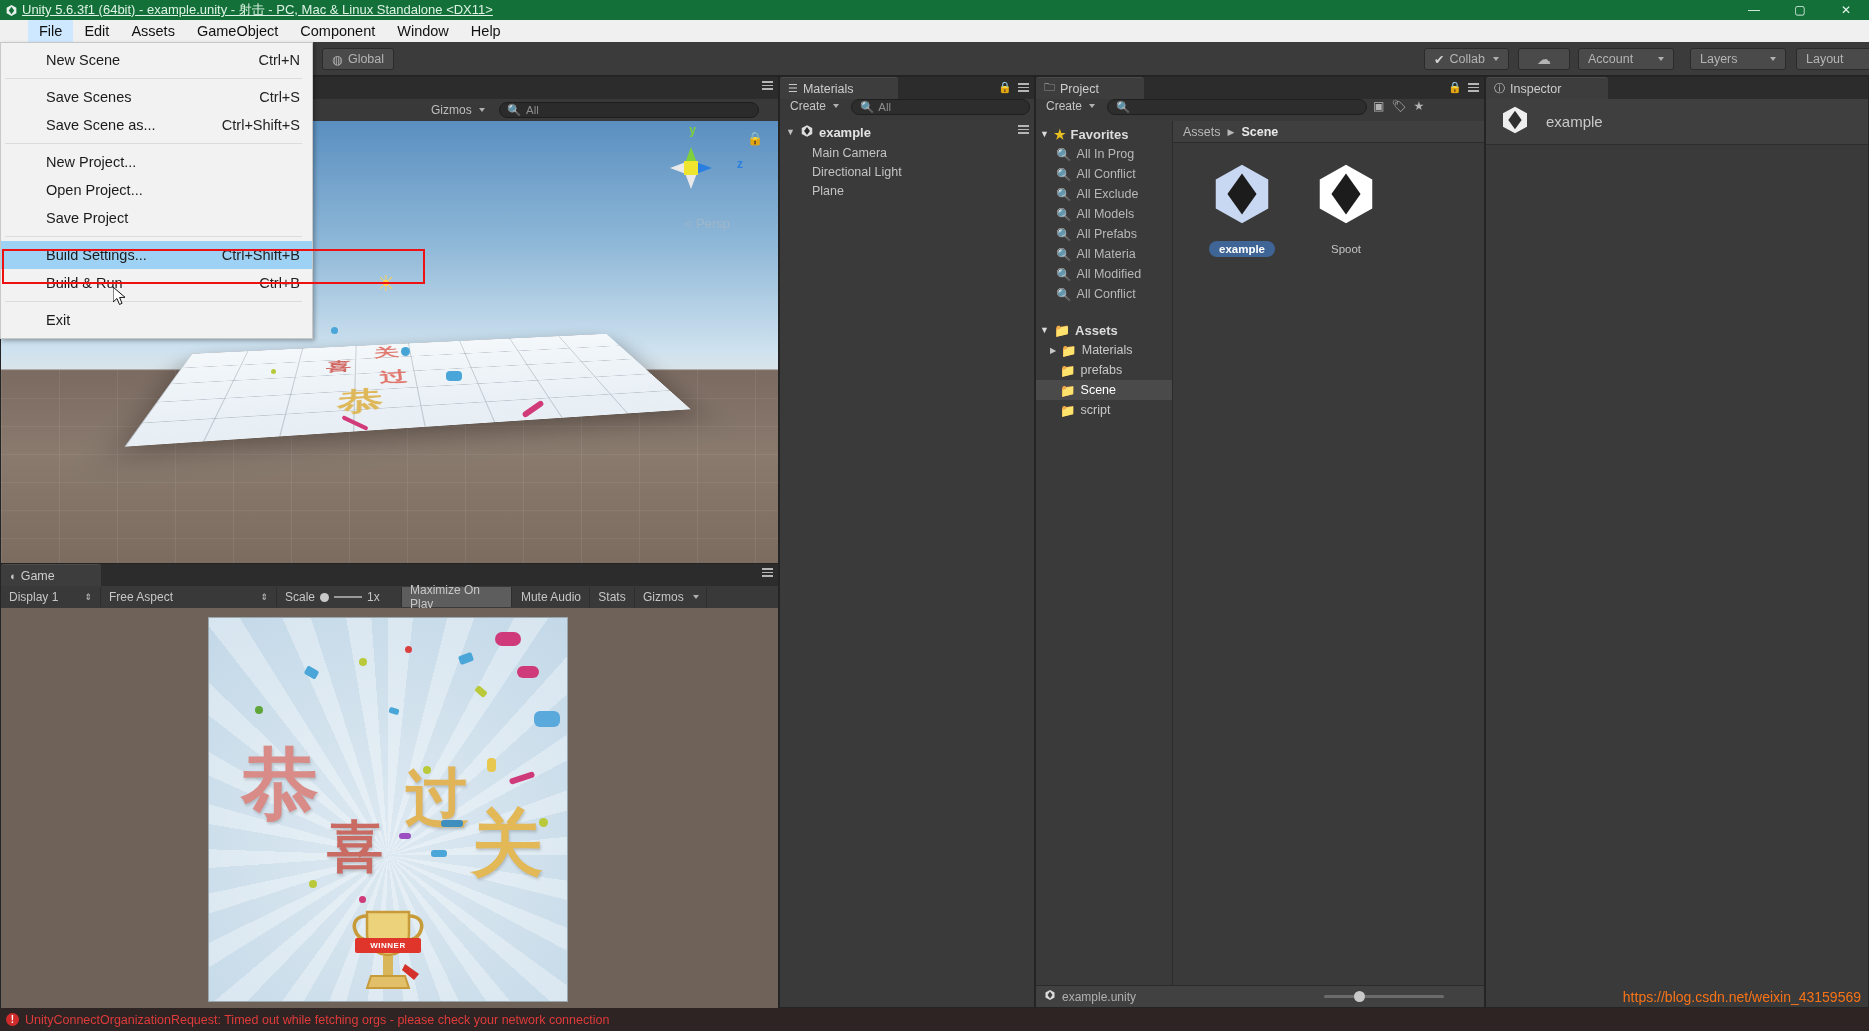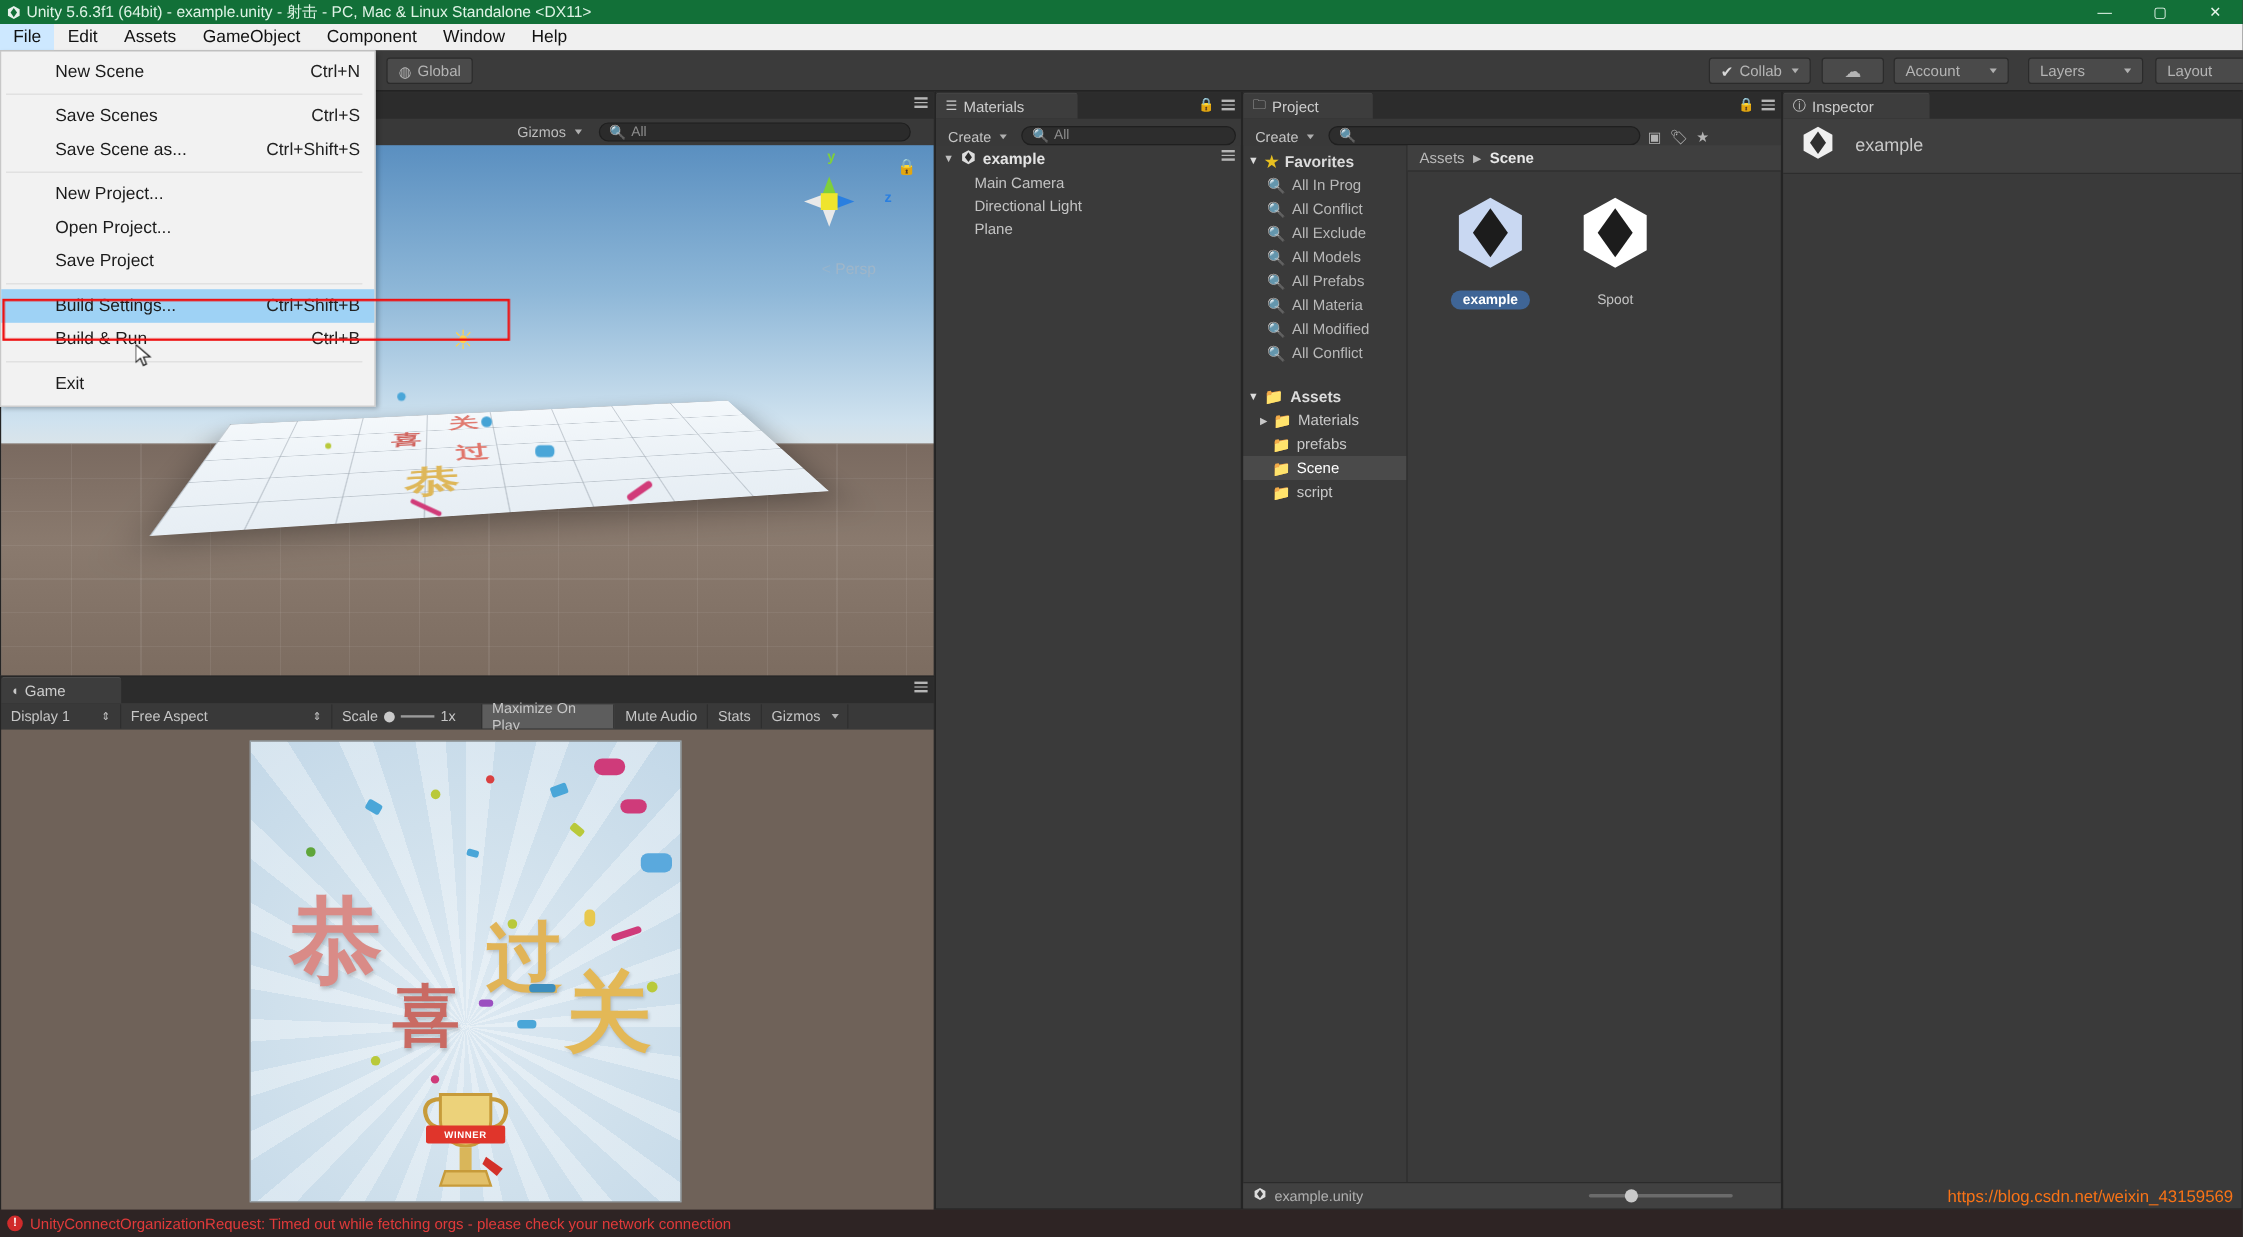--- a/index.html
+++ b/index.html
@@ -5,29 +5,29 @@
   * { box-sizing: border-box; margin:0; padding:0; }
   html,body { width:1869px; height:1031px; overflow:hidden; background:#3c3c3c;
     font-family:"Liberation Sans", sans-serif; }
   #app { position:relative; width:1869px; height:1031px; }
 
   
   .titlebar { position:absolute; left:0; top:0; width:1869px; height:20px;
     background:#127038; color:#dff3e6; font-size:13px; display:flex; align-items:center; }
   .titlebar .tb-icon { width:22px; display:flex; justify-content:center; align-items:center;
     font-size:12px; color:#fff; }
-  .titlebar .tb-title { flex:1; white-space:nowrap; overflow:hidden; }
+  .titlebar .tb-title { flex:1; white-space:nowrap; overflow:hidden;text-decoration:underline; }
   .tb-buttons { display:flex; height:20px; }
   .tb-btn { width:46px; height:20px; display:flex; align-items:center; justify-content:center;
     color:#e7f6ec; font-size:12px; }
   .tb-btn.close { }
 
   
   .menubar { position:absolute; left:0; top:20px; width:1869px; height:22px;
-    background:#f0f0f0; display:flex; align-items:stretch; font-size:14.5px; color:#111; }
+    background:#f0f0f0; display:flex; align-items:stretch; font-size:14.5px; color:#111;padding-left:28px; }
   .menubar .mi { padding:0 11px; display:flex; align-items:center; cursor:default; }
   .menubar .mi.active { background:#cde8ff; }
 
   
   .dropdown { position:absolute; left:0px; top:42px; width:313px; background:#f2f2f2;
     border:1px solid #c8c8c8; box-shadow:2px 2px 4px rgba(0,0,0,.28); z-index:40;
     padding:3px 0 4px 0; font-size:14.5px; color:#1b1b1b; }
   .dd-item { height:28px; display:flex; align-items:center; position:relative; padding:0 12px 0 0; }
   .dd-item .lbl { margin-left:45px; }
   .dd-item .sc { position:absolute; right:12px; color:#222; }
@@ -114,21 +114,21 @@
   .cn4 { left:262px; top:178px; font-size:72px; color:#e3b856; }
   .confetti { position:absolute; border-radius:2px; }
   .trophy { position:absolute; left:140px; top:288px; width:78px; height:88px; }
   .trophy-ribbon { position:absolute; left:146px; top:320px; width:66px; height:15px;
     background:#e0352b; border-radius:2px; color:#fff; font-size:8px; font-weight:bold;
     display:flex; align-items:center; justify-content:center; letter-spacing:.5px; }
 
   
   #hier { left:779px; top:76px; width:256px; height:932px; }
   .createbar { position:absolute; left:0; top:22px; width:100%; height:22px;
-    background:#393939; display:flex; align-items:flex-end; gap:6px; padding:0 4px; }
+    background:#393939; display:flex; align-items:flex-start; gap:6px; padding:0 4px; }
   .create-btn { color:#c5c5c5; font-size:12px; display:flex; align-items:center; gap:4px;
     padding:0 6px; }
   .srch { flex:1; height:16px; background:#2d2d2d; border:1px solid #1f1f1f;
     border-radius:8px; color:#8d8d8d; font-size:11.5px; display:flex; align-items:center;
     padding:0 8px; gap:4px; }
   .hroot { position:absolute; left:0; top:44px; width:100%; height:22px;
     display:flex; align-items:center; gap:5px; padding-left:6px;
     color:#e3e3e3; font-size:13px; font-weight:bold; }
   .htree { position:absolute; left:0; top:66px; width:100%; }
   .hrow { height:19px; display:flex; align-items:center; color:#c3c3c3; font-size:12.5px;

